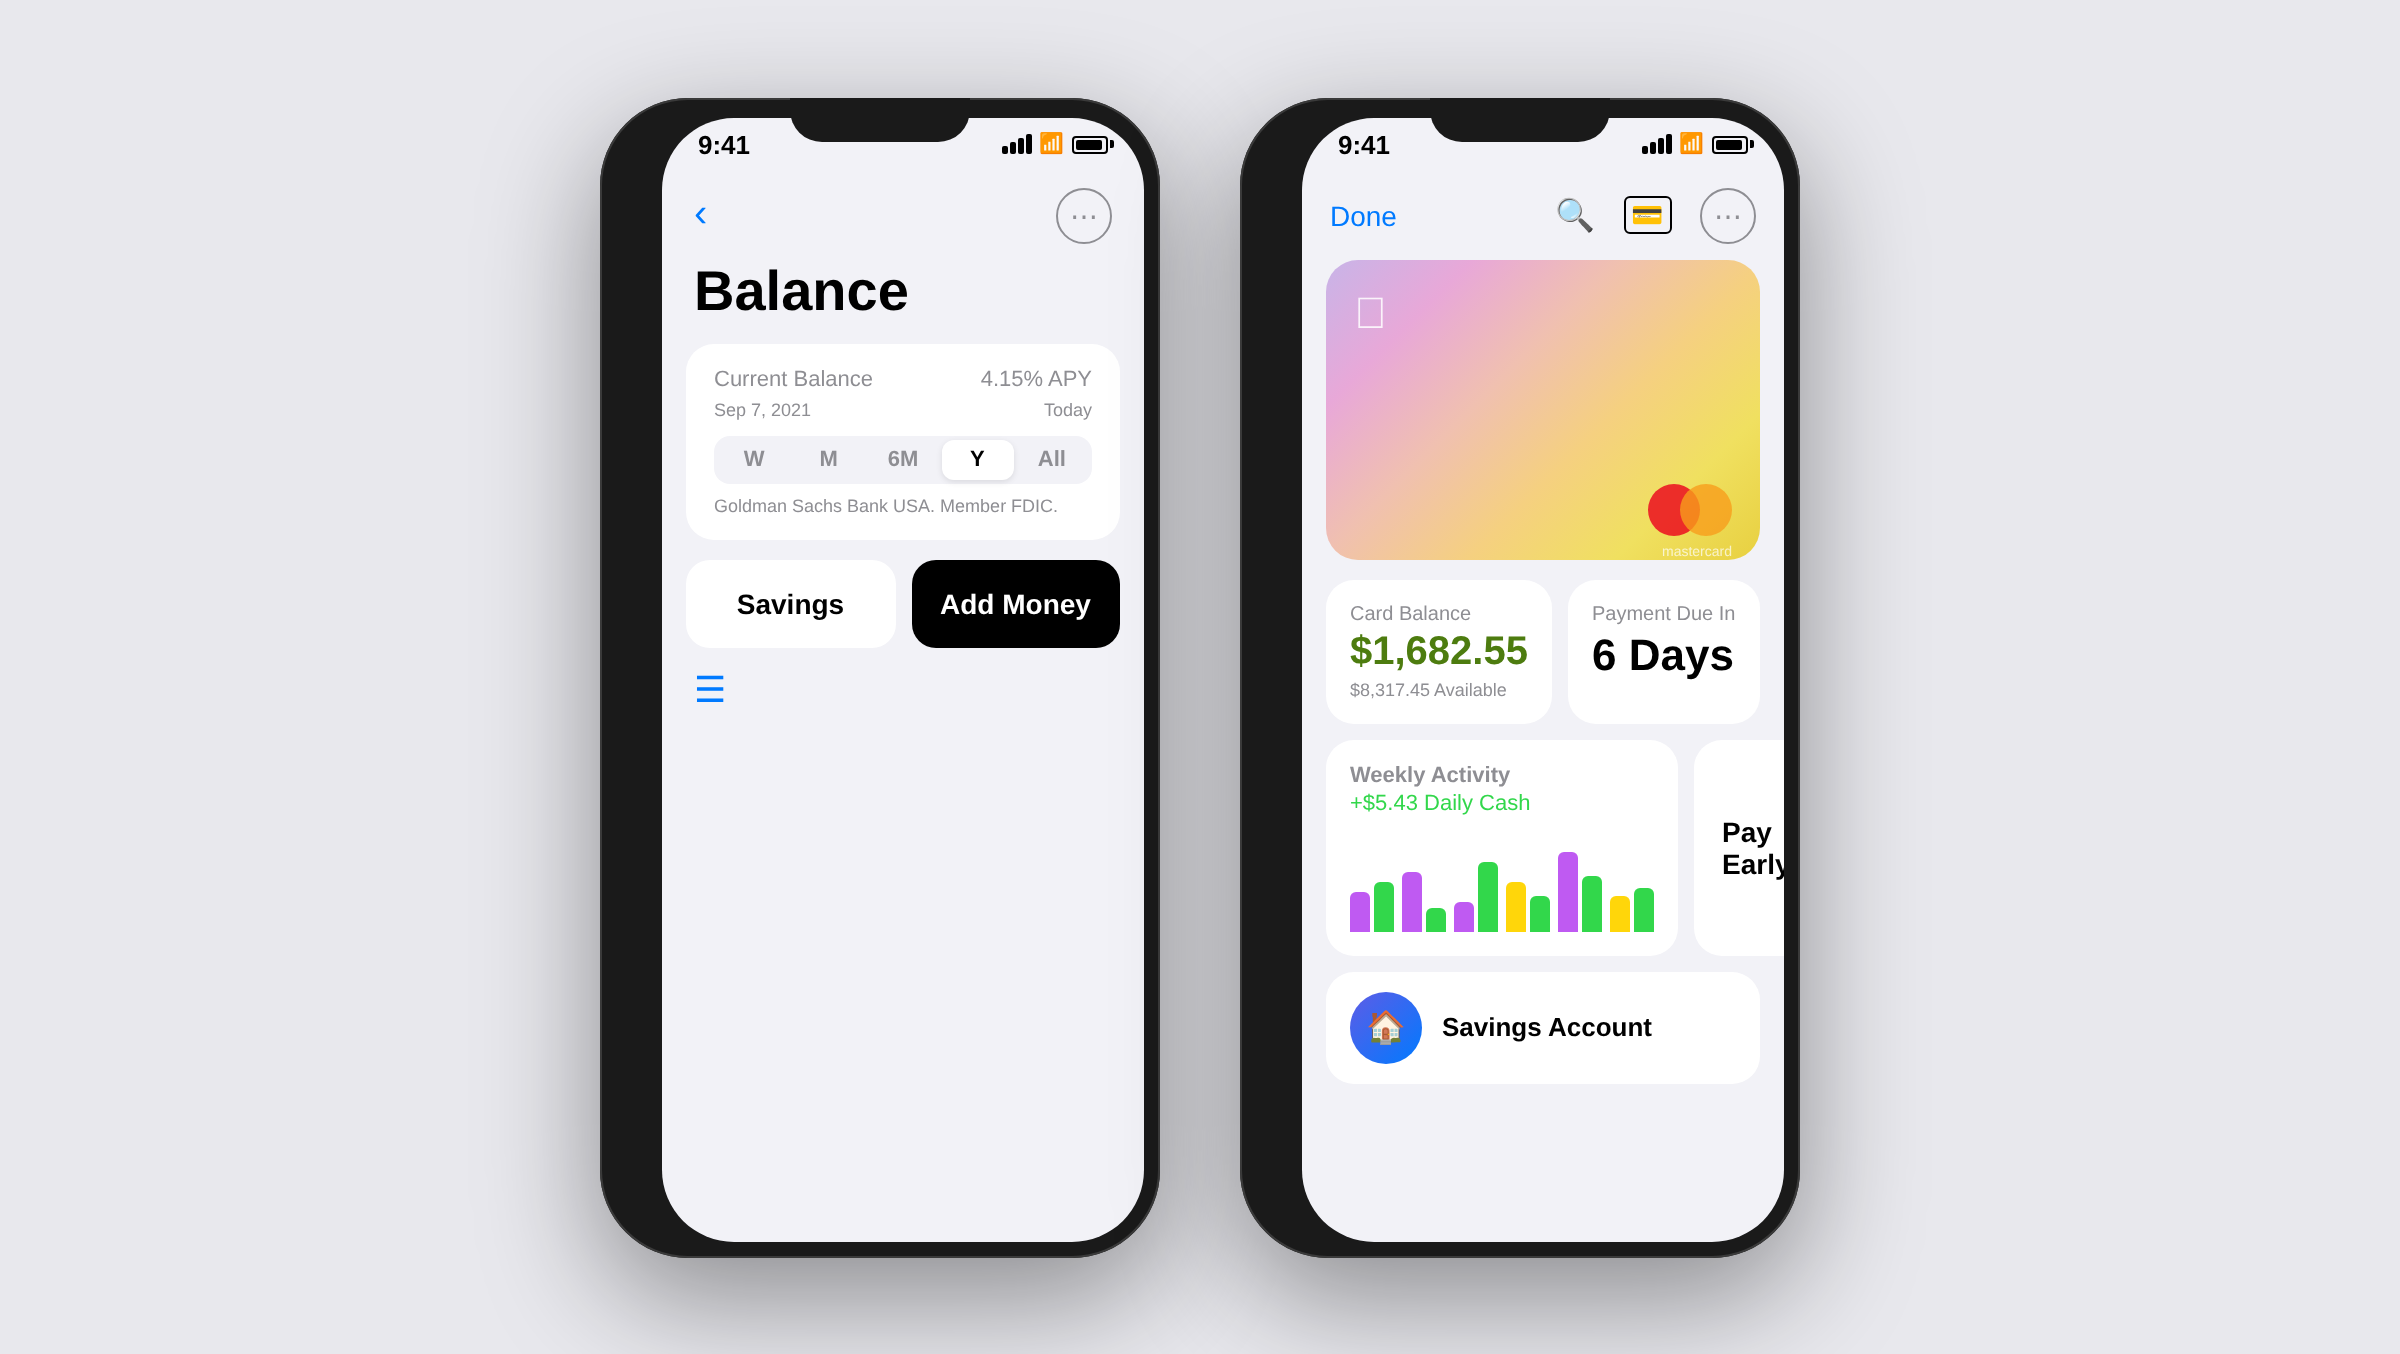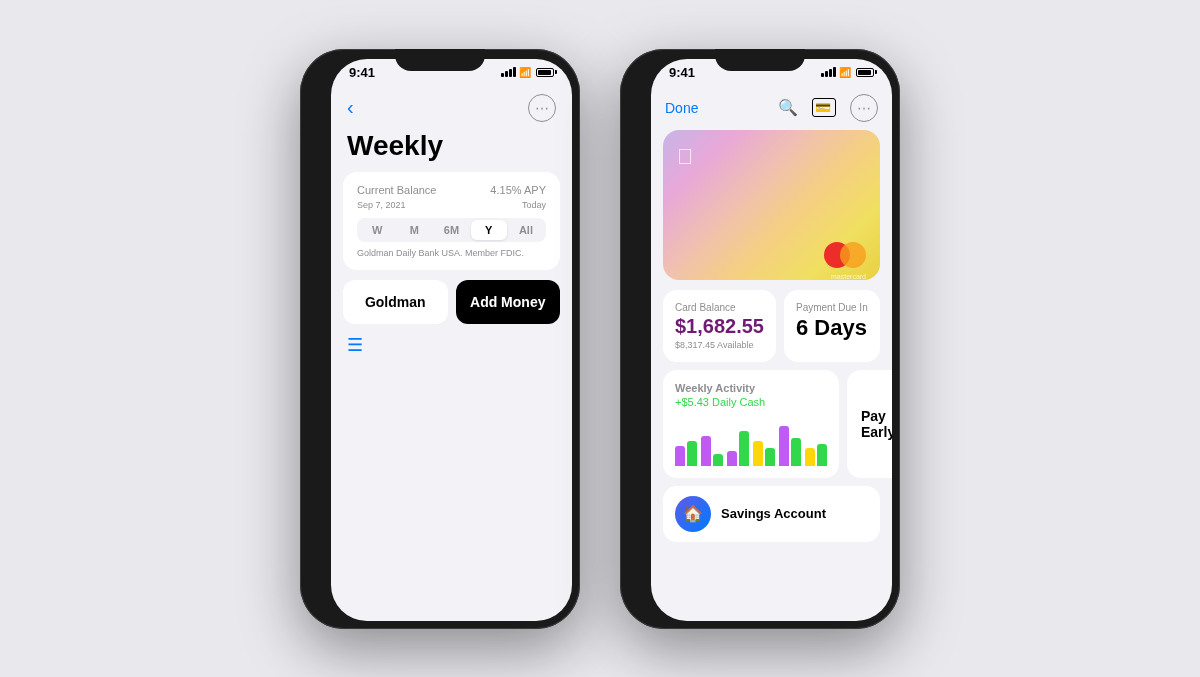--- a/index.html
+++ b/index.html
@@ -283,21 +283,21 @@
       padding: 12px;
     }
     .info-card-label {
       font-size: 10px;
       color: #8e8e93;
       margin-bottom: 2px;
     }
     .info-card-value {
       font-size: 20px;
       font-weight: 700;
-      color: #701a75;
+      color: #4d7c0f;
     }
     .info-card-sub {
       font-size: 9px;
       color: #8e8e93;
       margin-top: 2px;
     }
     .info-card-days {
       font-size: 22px;
       font-weight: 700;
       color: #000;
@@ -397,21 +397,21 @@
       </div>
     </div>
 
     <div class="screen-content">
 
       <div class="nav-bar">
         <span class="nav-back">‹</span>
         <div class="nav-more">⋯</div>
       </div>
 
-      <div class="savings-title">Weekly</div>
+      <div class="savings-title">Balance</div>
 
       <div class="balance-card">
         <div class="balance-header">
           <span class="balance-label">Current Balance</span>
           <span class="apy-label">4.15% APY</span>
         </div>
 
 
         <div class="chart-labels">
           <span>Sep 7, 2021</span>
@@ -419,25 +419,25 @@
         </div>
 
         <div class="time-selector">
           <div class="time-btn">W</div>
           <div class="time-btn">M</div>
           <div class="time-btn">6M</div>
           <div class="time-btn active">Y</div>
           <div class="time-btn">All</div>
         </div>
 
-        <div class="fdic-text">Goldman Daily Bank USA. Member FDIC.</div>
+        <div class="fdic-text">Goldman Sachs Bank USA. Member FDIC.</div>
       </div>
 
       <div class="action-buttons">
-        <div class="btn-withdraw">Goldman</div>
+        <div class="btn-withdraw">Savings</div>
         <div class="btn-add-money">Add Money</div>
       </div>
 
       <div class="transactions-header">
         <span class="transactions-icon">☰</span>
       </div>
     </div>
   </div>
 </div>
 

